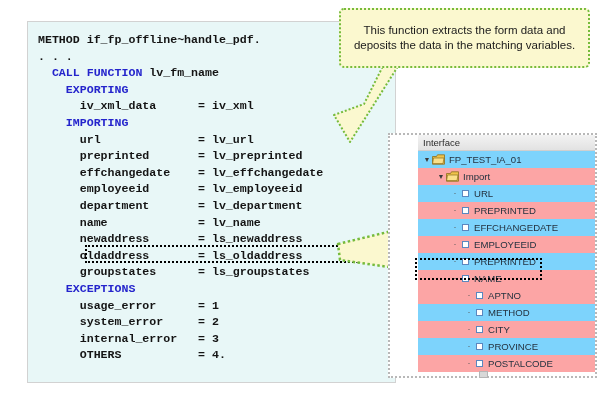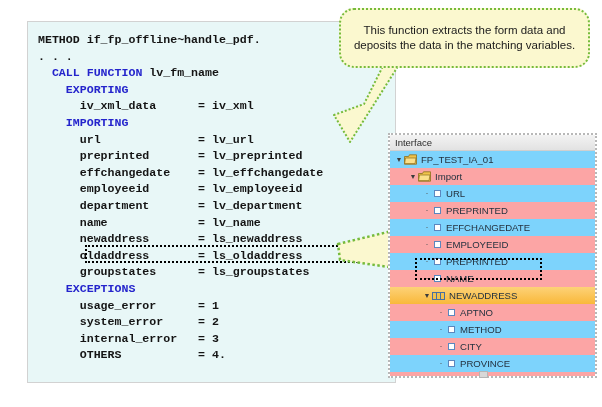--- a/index.html
+++ b/index.html
@@ -61,21 +61,21 @@
 
   
   #callout {
     position: absolute;
     left: 339px;
     top: 8px;
     width: 251px;
     height: 60px;
     background: #fbf8cf;
     border: 2px dotted #76bb3c;
-    border-radius: 15px;
+    border-radius: 5px;
     box-sizing: border-box;
     display: flex;
     align-items: center;
     justify-content: center;
   }
   #callout-text {
     font-size: 11.5px;
     line-height: 15.5px;
     color: #1b1b1b;
     text-align: center;
@@ -103,20 +103,21 @@
   #tree-panel {
     position: absolute;
     left: 388px;
     top: 133px;
     width: 209px;
     height: 245px;
     background: #ffffff;
     border: 2px dotted #b8b8b8;
     box-sizing: border-box;
     overflow: hidden;
+    padding-left: 28px;
   }
   #tree-header {
     height: 16px;
     background: linear-gradient(#f3f3f3, #e2e2e2);
     border-bottom: 1px solid #cfcfcf;
     font-size: 9.5px;
     color: #2b2b2b;
     padding: 2px 0 0 5px;
     box-sizing: border-box;
   }
@@ -291,26 +292,20 @@
         <span class="dotmark">·</span>
         <span class="icon-leaf"></span>
         <span class="tree-label">PREPRINTED</span>
       </div>
       <div class="tree-row plain">
         <span class="spacer" style="width: 32px;"></span>
         <span class="dotmark">·</span>
         <span class="icon-leaf"></span>
         <span class="tree-label">NAME</span>
       </div>
-      <div class="tree-row sel">
-        <span class="spacer" style="width: 32px;"></span>
-        <span class="twisty">▼</span>
-        <span class="icon-struct"></span>
-        <span class="tree-label">NEWADDRESS</span>
-      </div>
       <div class="tree-row plain">
         <span class="spacer" style="width: 46px;"></span>
         <span class="dotmark">·</span>
         <span class="icon-leaf"></span>
         <span class="tree-label">APTNO</span>
       </div>
       <div class="tree-row alt">
         <span class="spacer" style="width: 46px;"></span>
         <span class="dotmark">·</span>
         <span class="icon-leaf"></span>

